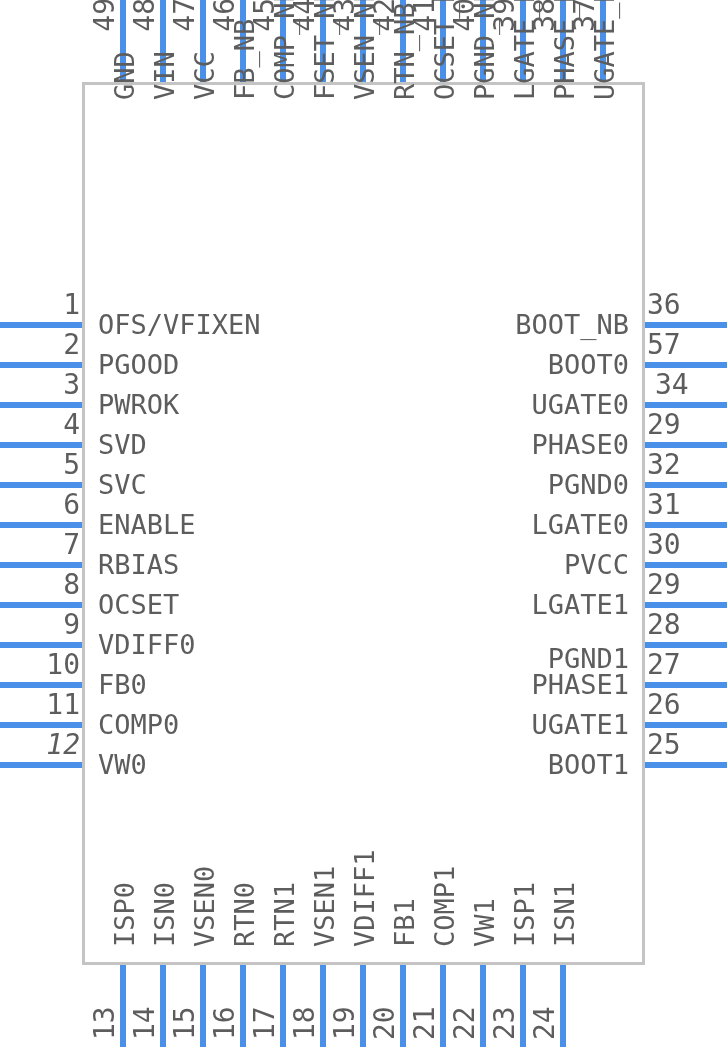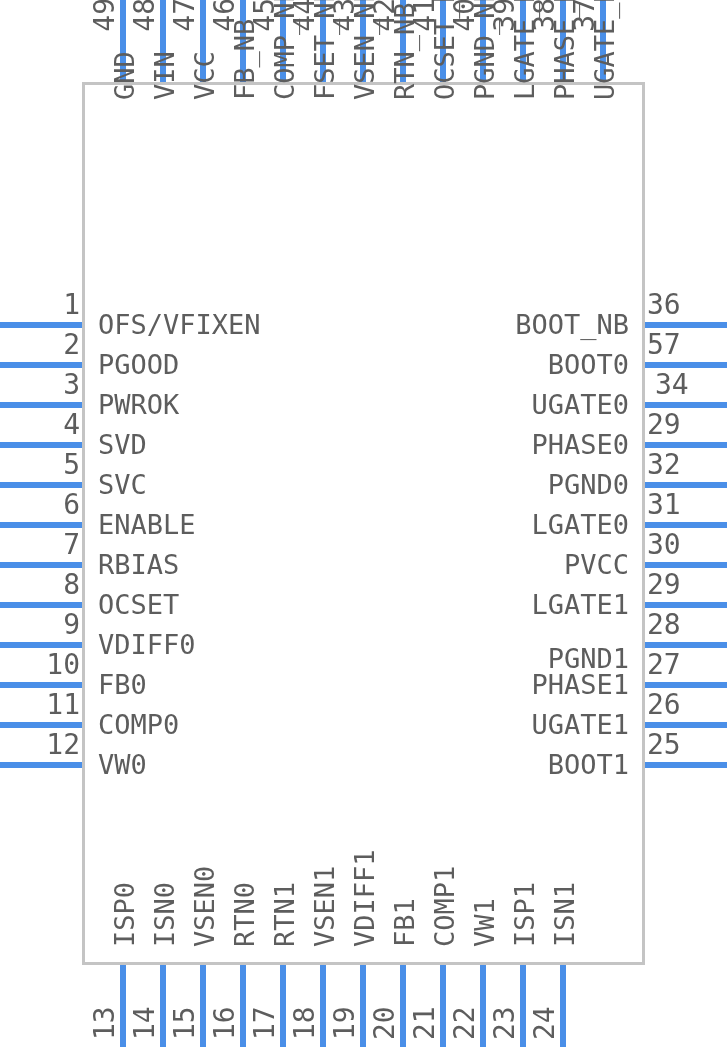--- a/index.html
+++ b/index.html
@@ -124,21 +124,21 @@
       <div class="pin-lead h" style="left: 0px; top: 642px;"></div>
       <div class="pin-num left" style="left: 0px; top: 611px;">9</div>
       <div class="pin-name left" style="left: 98px; top: 631px;">VDIFF0</div>
       <div class="pin-lead h" style="left: 0px; top: 682px;"></div>
       <div class="pin-num left" style="left: 0px; top: 651px;">10</div>
       <div class="pin-name left" style="left: 98px; top: 671px;">FB0</div>
       <div class="pin-lead h" style="left: 0px; top: 722px;"></div>
       <div class="pin-num left" style="left: 0px; top: 691px;">11</div>
       <div class="pin-name left" style="left: 98px; top: 711px;">COMP0</div>
       <div class="pin-lead h" style="left: 0px; top: 762px;"></div>
-      <div class="pin-num left" style="left: 0px; top: 731px;">12</div>
+      <div class="pin-num left" style="left: 0px; top: 731px; font-style: italic;">12</div>
       <div class="pin-name left" style="left: 98px; top: 751px;">VW0</div>
       <div class="pin-lead h" style="left: 645px; top: 762px;"></div>
       <div class="pin-num right" style="left: 647px; top: 731px;">25</div>
       <div class="pin-name right" style="right: 99px; top: 751px;">BOOT1</div>
       <div class="pin-lead h" style="left: 645px; top: 722px;"></div>
       <div class="pin-num right" style="left: 647px; top: 691px;">26</div>
       <div class="pin-name right" style="right: 99px; top: 711px;">UGATE1</div>
       <div class="pin-lead h" style="left: 645px; top: 682px;"></div>
       <div class="pin-num right" style="left: 647px; top: 651px;">27</div>
       <div class="pin-name right" style="right: 99px; top: 671px;">PHASE1</div>

